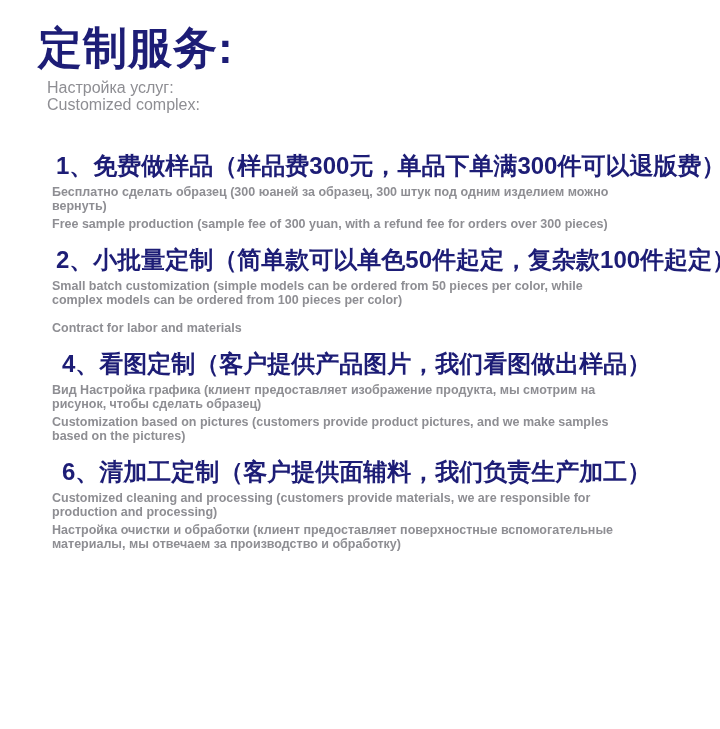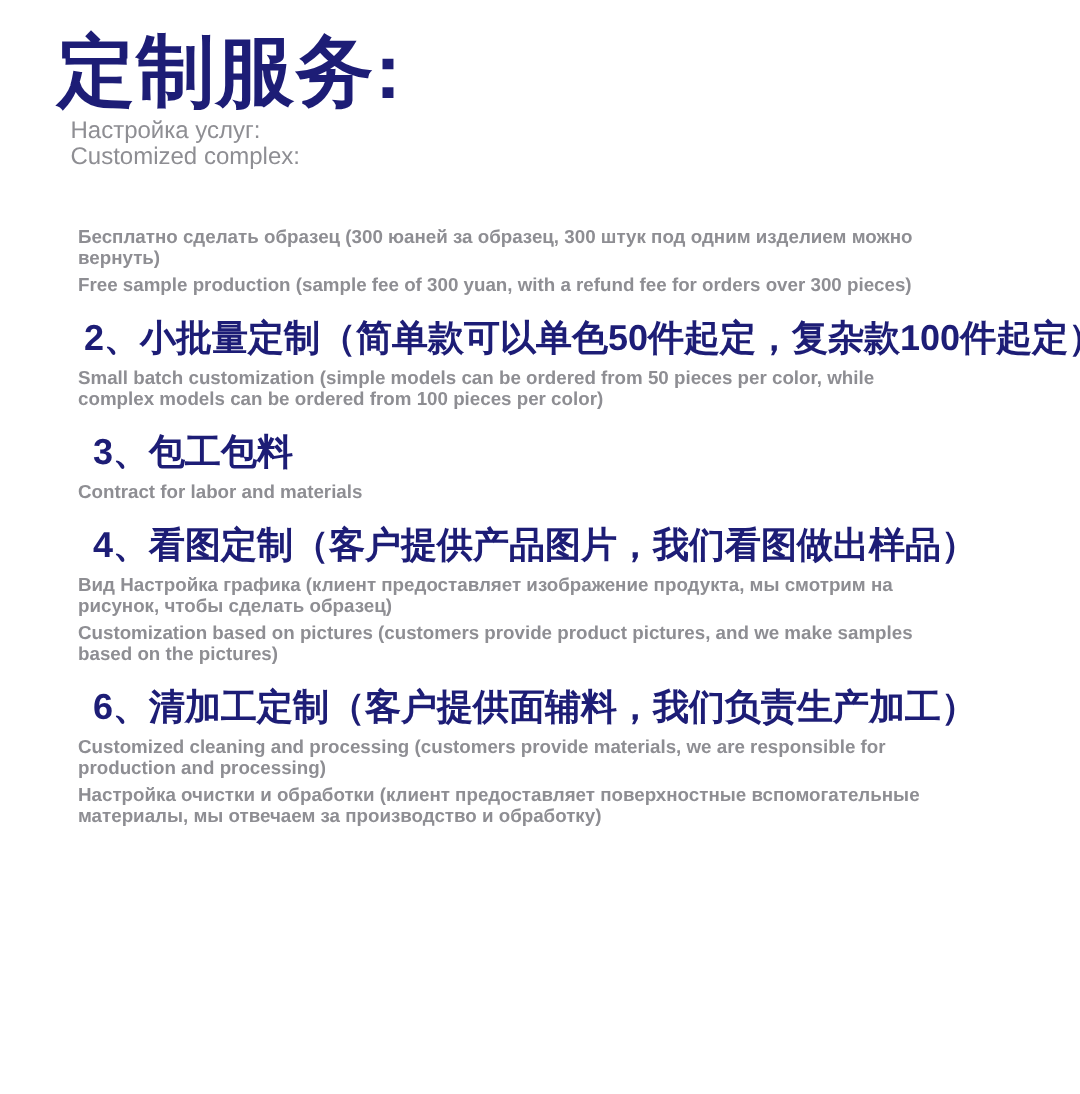--- a/index.html
+++ b/index.html
@@ -16,21 +16,21 @@
     overflow: hidden;
     box-sizing: border-box;
     padding-top: 26px;
   }
   .header {
     padding-left: 38px;
     margin-bottom: 38px;
   }
   .page-title {
     color: #1D1D76;
-    font-size: 52px;
+    font-size: 44px;
     line-height: 44px;
     font-weight: 800;
     letter-spacing: 1px;
     margin-bottom: 9px;
   }
   .header-sub {
     padding-left: 9px;
     color: #8E8E93;
     font-size: 16px;
     line-height: 17px;
@@ -66,31 +66,31 @@
 
 <div class="page">
 
   <div class="header">
     <div class="page-title">定制服务:</div>
     <div class="header-sub">Настройка услуг:</div>
     <div class="header-sub">Customized complex:</div>
   </div>
 
   <div class="service-item">
+    <div class="item-heading">1、免费做样品（样品费300元，单品下单满300件可以退版费）</div>
     <div class="item-desc">Бесплатно сделать образец (300 юаней за образец, 300 штук под одним изделием можно вернуть)</div>
     <div class="item-desc">Free sample production (sample fee of 300 yuan, with a refund fee for orders over 300 pieces)</div>
   </div>
 
   <div class="service-item">
     <div class="item-heading">2、小批量定制（简单款可以单色50件起定，复杂款100件起定）</div>
     <div class="item-desc">Small batch customization (simple models can be ordered from 50 pieces per color, while complex models can be ordered from 100 pieces per color)</div>
   </div>
 
   <div class="service-item">
-    <div class="item-heading">3、包工包料</div>
     <div class="item-desc">Contract for labor and materials</div>
   </div>
 
   <div class="service-item">
     <div class="item-heading">4、看图定制（客户提供产品图片，我们看图做出样品）</div>
     <div class="item-desc">Вид Настройка графика (клиент предоставляет изображение продукта, мы смотрим на рисунок, чтобы сделать образец)</div>
     <div class="item-desc">Customization based on pictures (customers provide product pictures, and we make samples based on the pictures)</div>
   </div>
 
   <div class="service-item">

